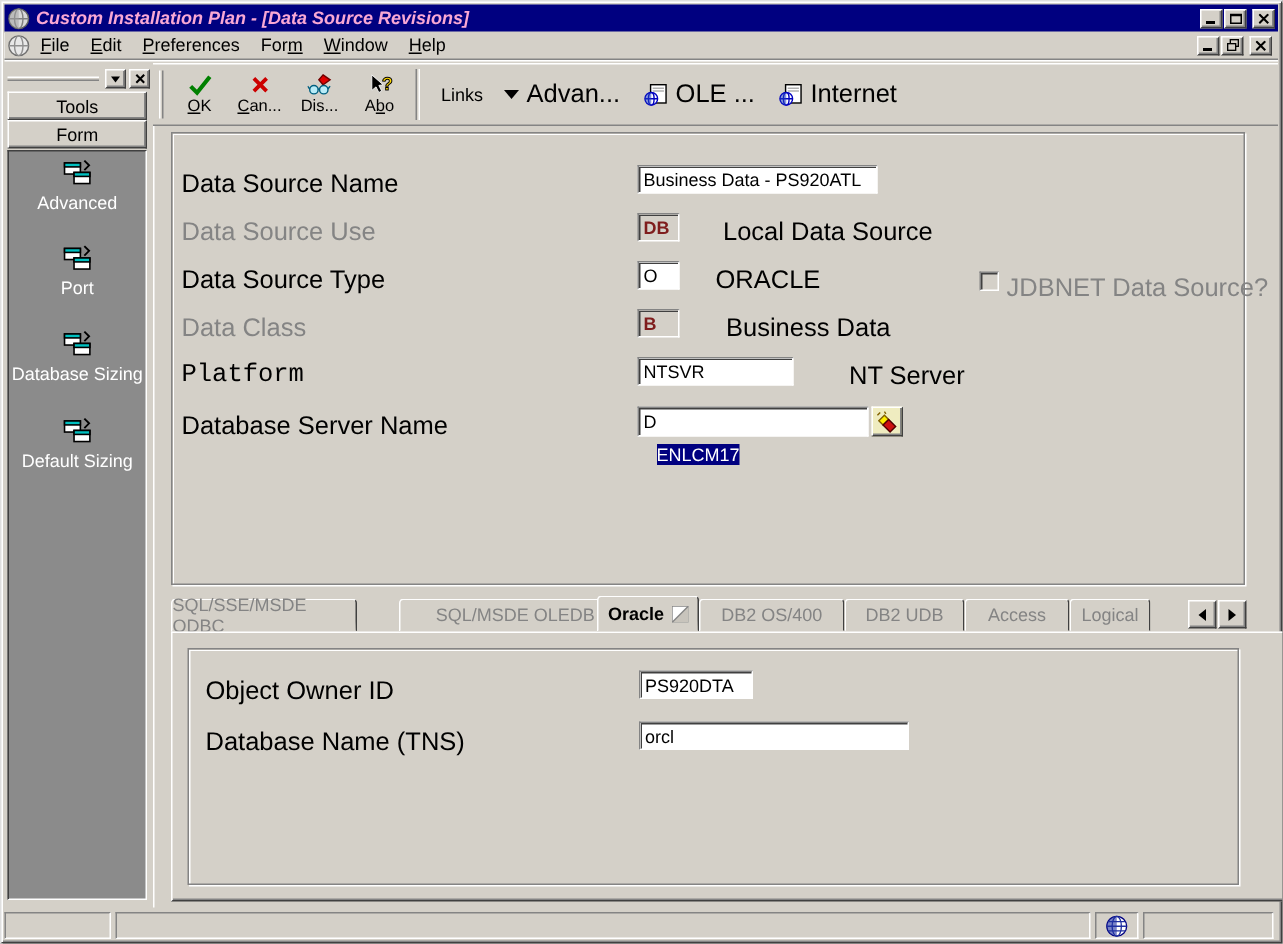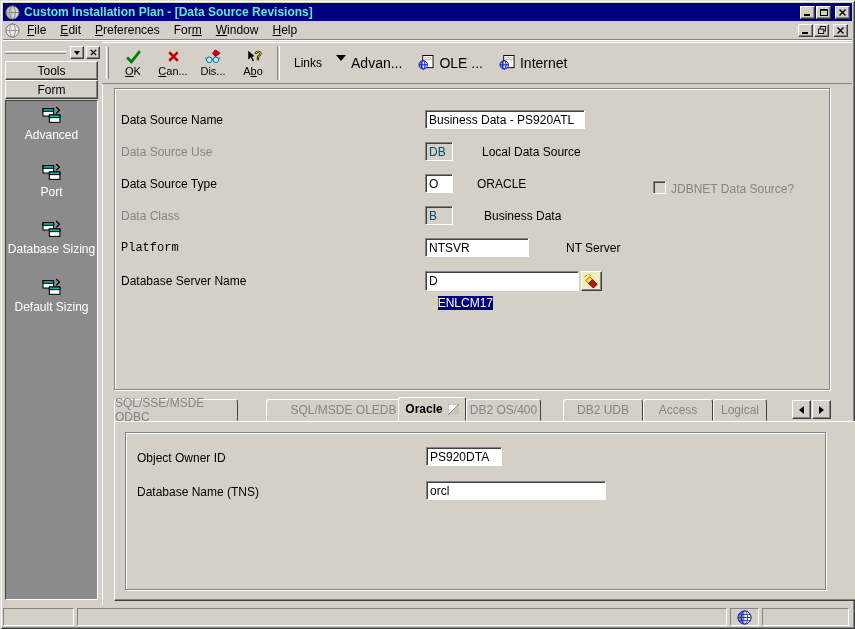--- a/index.html
+++ b/index.html
@@ -4,21 +4,21 @@
 <style>
   * { margin:0; padding:0; box-sizing:border-box; }
   body { background:#555; font-family:"Liberation Sans", sans-serif; }
   .screen {
     position:relative; width:855px; height:629px; background:#d4d0c8; overflow:hidden;
     box-shadow: inset 1px 1px 0 #dfdfdf, inset -1px -1px 0 #404040, inset 2px 2px 0 #fff, inset -2px -2px 0 #848484;
   }
   
   .titlebar { position:absolute; left:3px; top:3px; width:849px; height:18px; background:#000080;
     display:flex; align-items:center; padding:0 2px; }
-  .titlebar .title { color:#5eead4; font-weight:bold; font-size:12px; margin-left:4px; white-space:nowrap; }
+  .titlebar .title { color:#f9a8d4; font-weight:bold; font-size:12px; margin-left:4px; white-space:nowrap;font-style:italic; }
   .tb-icon { width:15px; height:15px; flex:0 0 auto; }
   .win-btns { margin-left:auto; display:flex; align-items:center; gap:1px; }
   .win-btn { width:15px; height:13px; background:#d4d0c8; display:flex; align-items:center; justify-content:center;
     border:1px solid; border-color:#fff #404040 #404040 #fff; box-shadow: inset -1px -1px 0 #848484; }
   .win-btn.gap { margin-left:3px; }
   
   .menubar { position:absolute; left:3px; top:21px; width:849px; height:19px; display:flex; align-items:center;
     border-bottom:1px solid #848484; box-shadow:0 1px 0 #fff; padding:0 2px; }
   .menu-item { font-size:12px; color:#000; padding:2px 7px; white-space:nowrap; }
   .u { text-decoration:underline; }
@@ -30,39 +30,39 @@
     box-shadow: inset -1px -1px 0 #848484; display:flex; align-items:center; justify-content:center; font-size:8px; }
   .tri-down { width:0; height:0; border-left:3px solid transparent; border-right:3px solid transparent; border-top:4px solid #000; }
   .toolbar { position:absolute; left:102px; top:42px; width:750px; height:42px;
     border-top:1px solid #fff; border-bottom:1px solid #848484; display:flex; align-items:center; padding:0 2px; }
   .grip-v { width:3px; height:32px; border-left:1px solid #fff; border-right:1px solid #848484; margin:0 4px 0 2px; }
   .tbtn { width:40px; height:38px; display:flex; flex-direction:column; align-items:center; justify-content:center; gap:1px;
     font-size:11px; color:#000; }
   .tbtn svg { width:17px; height:15px; }
   .tb-sep { width:3px; height:34px; border-left:1px solid #848484; border-right:1px solid #fff; margin:0 8px 0 4px; }
   .tb-text { font-size:12px; margin:0 6px; white-space:nowrap; }
-  .tb-item { display:flex; gap:5px; margin:0 8px; font-size:14px; white-space:nowrap; }
+  .tb-item { display:flex; align-items:center; gap:5px; margin:0 8px; font-size:17px; white-space:nowrap; }
   .tb-item svg { width:16px; height:15px; }
   
   .side-tab { position:absolute; left:5px; width:93px; height:19px; background:#d4d0c8; font-size:12px;
     display:flex; align-items:center; justify-content:center;
     border:1px solid; border-color:#fff #404040 #404040 #fff; box-shadow: inset -1px -1px 0 #848484; }
   .side-panel { position:absolute; left:5px; top:100px; width:93px; height:500px; background:#8b8b8b;
     border:1px solid; border-color:#404040 #fff #fff #404040; }
   .sp-item { position:absolute; left:0; right:0; text-align:center; color:#fff; font-size:12px; line-height:15px; }
   .sp-item svg { width:22px; height:19px; display:block; margin:0 auto 3px auto; }
   
   .main { position:absolute; left:102px; top:84px; width:750px; height:521px; background:#d4d0c8; border-left:1px solid #fff; }
   .groupbox { position:absolute; border:1px solid #848484; box-shadow: 1px 1px 0 #fff, inset 1px 1px 0 #fff; }
-  .flabel { position:absolute; font-size:12px; color:#000; white-space:nowrap; }
+  .flabel { position:absolute; font-size:17px; color:#000; white-space:nowrap; }
   .flabel.disabled { color:#848484; }
   .field { position:absolute; height:19px; background:#fff; border:1px solid; border-color:#848484 #fff #fff #848484;
     box-shadow: inset 1px 1px 0 #404040; font-size:12px; font-family:"Liberation Sans",sans-serif;
     padding:1px 2px 0 3px; color:#000; }
-  .field.disabled { background:#d4d0c8; color:#0c4a6e; }
+  .field.disabled { background:#d4d0c8; color:#7f1d1d;font-weight:bold; }
   .selfield { position:absolute; height:20px; background:#fff; border:1px solid; border-color:#848484 #fff #fff #848484;
     box-shadow: inset 1px 1px 0 #404040; font-size:12px; display:flex; align-items:center; padding-left:3px; }
   .selfield .sel { background:#000080; color:#fff;margin-top:44px; }
   .assist-btn { position:absolute; width:21px; height:20px; background:#efecc0;
     border:1px solid; border-color:#fff #404040 #404040 #fff; box-shadow: inset -1px -1px 0 #848484;
     display:flex; align-items:center; justify-content:center; }
   .checkbox { position:absolute; width:13px; height:13px; background:#d4d0c8;
     border:1px solid; border-color:#848484 #fff #fff #848484; box-shadow: inset 1px 1px 0 #404040; }
   
   .tab { position:absolute; top:315px; height:22px; background:#d4d0c8; font-size:12px; color:#848484;
@@ -320,21 +320,21 @@
         <span>SQL/MSDE OLEDB</span>
       </div>
     <div class="tab active" style="left:295px; width:68px;">
       <span>Oracle</span>
       <svg class="fold" width="11" height="11" viewBox="0 0 12 12">
         <polygon points="0,0 12,0 12,12 0,12" fill="#fff" stroke="#848484"></polygon>
         <polygon points="0,12 12,0 12,12" fill="#c8c4bc"></polygon>
         <line x1="0" y1="12" x2="12" y2="0" stroke="#848484"></line>
       </svg>
     </div>
-    <div class="tab" style="left:363px; width:75px;">
+    <div class="tab" style="left:363px; width:97px;">
         <span>DB2 OS/400</span>
       </div>
     <div class="tab" style="left:460px; width:80px;">
         <span>DB2 UDB</span>
       </div>
     <div class="tab" style="left:540px; width:70px;">
         <span>Access</span>
       </div>
     <div class="tab" style="left:610px; width:54px;">
         <span>Logical</span>

